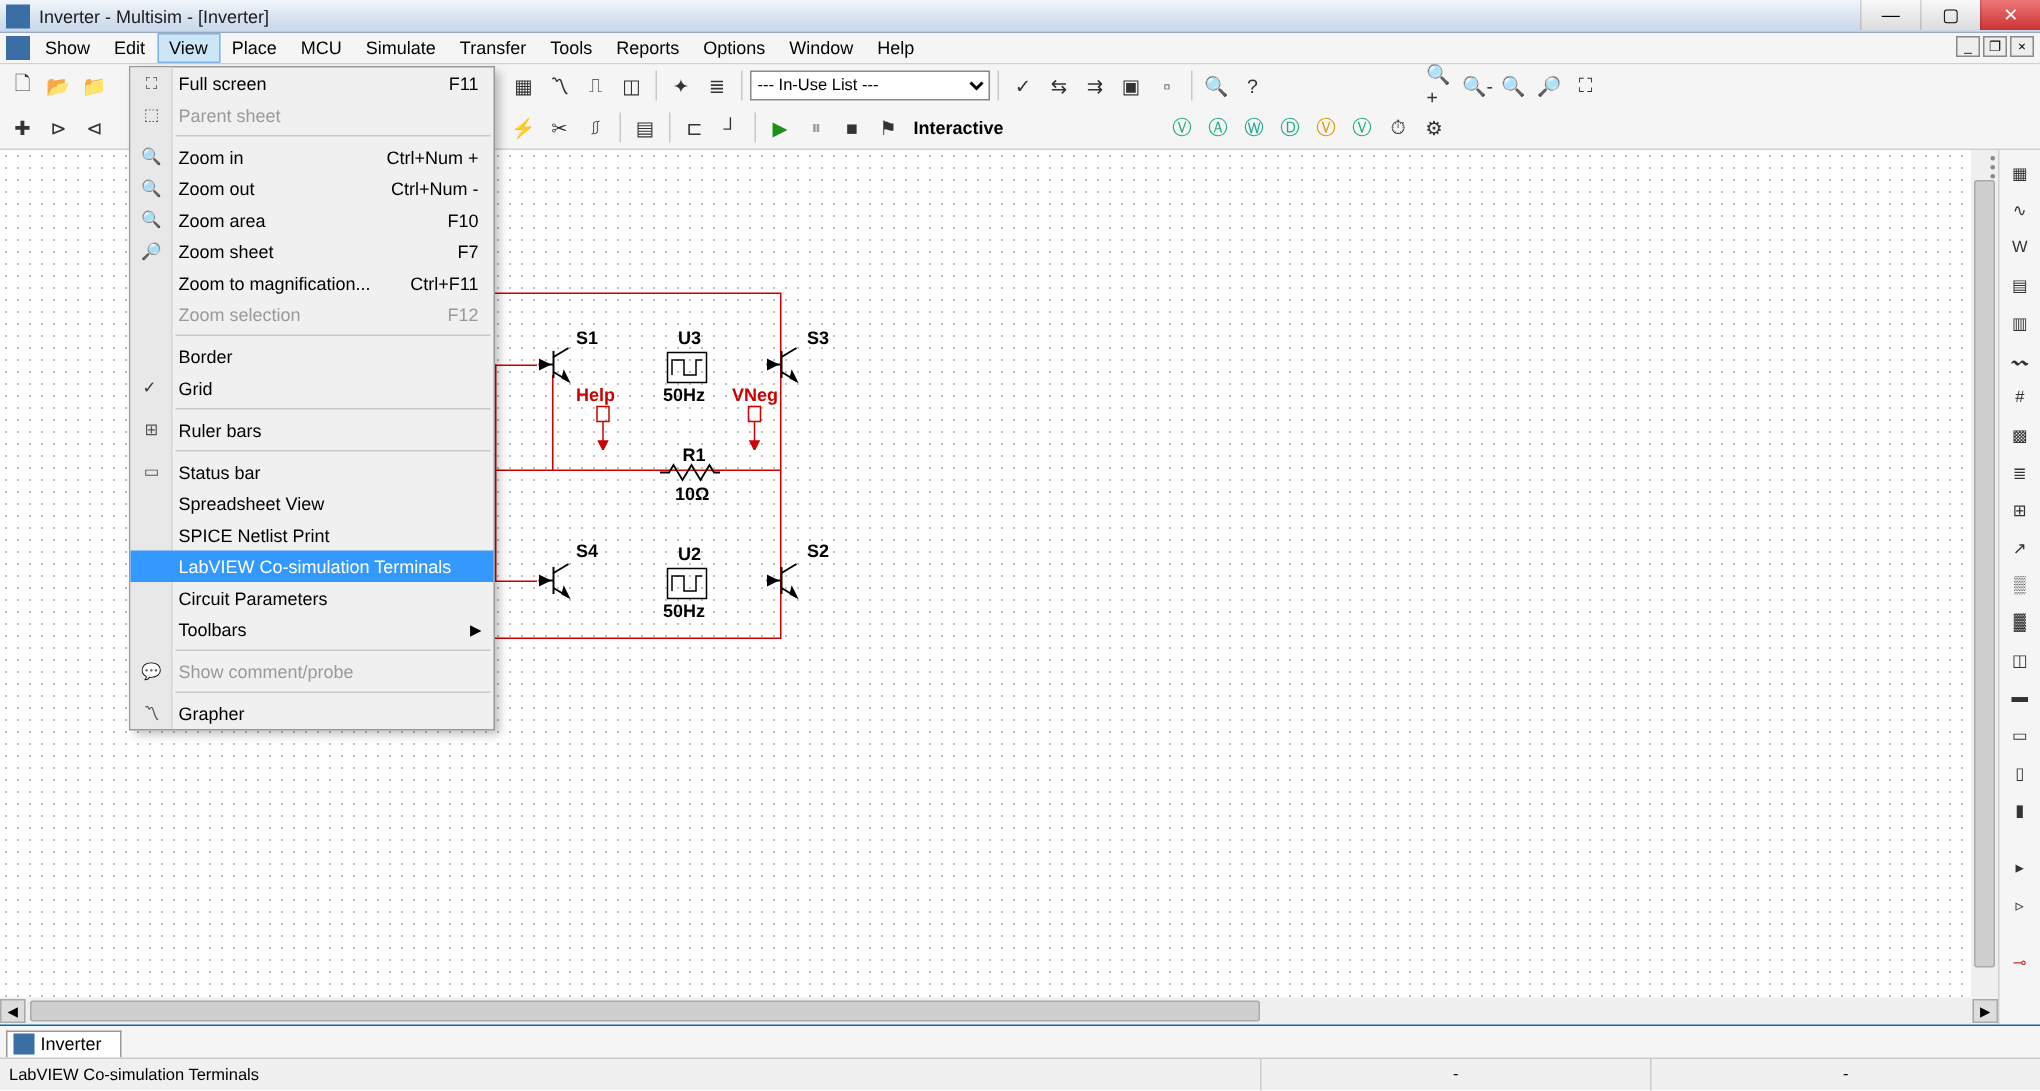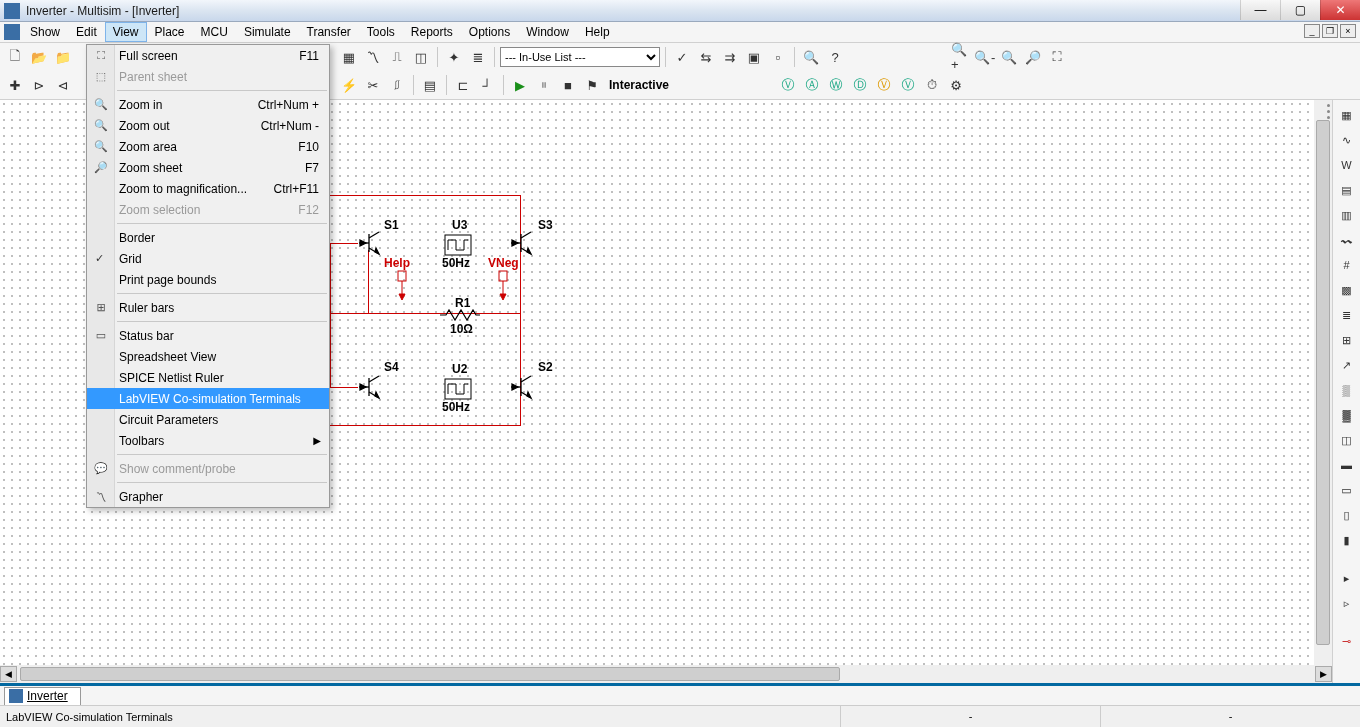--- a/index.html
+++ b/index.html
@@ -50,21 +50,21 @@
 .scroll-h .thumb { position: absolute; left: 20px; width: 820px; top: 2px; bottom: 2px; background: #cfcfcf; border: 1px solid #aaa; border-radius: 2px; }
 .scroll-h .arrow { width: 17px; height: 16px; background: #ddd; border: 1px solid #aaa; display: flex; align-items: center; justify-content: center; font-size: 9px; }
 .scroll-v { position: absolute; top: 100px; bottom: 62px; right: 28px; width: 18px; background: #efefef; }
 .scroll-v .thumb { position: absolute; top: 20px; bottom: 20px; left: 2px; right: 2px; background: #cfcfcf; border: 1px solid #aaa; border-radius: 2px; }
 
 
 .right-tools { position: absolute; right: 0; top: 100px; bottom: 44px; width: 28px; background: #f5f5f5; border-left: 1px solid #d0d0d0; padding-top: 4px; display: flex; flex-direction: column; align-items: center; gap: 3px; }
 .right-tools .tool-btn { width: 22px; height: 22px; font-size: 11px; }
 
 
-.sheet-tabs { position: absolute; left: 0; right: 0; bottom: 22px; height: 22px; background: #f5f5f5; border-top: 3px solid #0369a1; display: flex; align-items: flex-end; text-decoration: underline; }
+.sheet-tabs { position: absolute; left: 0; right: 0; bottom: 22px; height: 22px; background: #f5f5f5; border-top: 1px solid #0369a1; display: flex; align-items: flex-end; }
 .sheet-tab { height: 18px; padding: 1px 12px 0 22px; background: #fff; border: 1px solid #999; border-bottom: none; margin-left: 4px; font-size: 11px; position: relative; }
 .sheet-tab-icon { width:14px; height:14px; background:#3a6ea5; position:absolute; left:4px; top:1px; }
 
 
 .statusbar { position: absolute; left: 0; right: 0; bottom: 0; height: 22px; background: #f0f0f0; border-top: 1px solid #ccc; display: flex; align-items: center; padding-left: 6px; }
 .statusbar span { font-size: 11px; }
 
 
 .sch-label { position: absolute; font-family: Arial; font-weight: bold; font-size: 12px; }
 .sch-label.red { color: #c00; }
@@ -383,38 +383,35 @@
       <span>Zoom selection</span>
       <span class="shortcut">F12</span>
     </div>
   <div class="dd-sep"></div>
   <div class="dd-item">
       <span>Border</span>
     </div>
   <div class="dd-item dd-check">
       <span>Grid</span>
     </div>
-  <div class="dd-item">
-      <span>Print page bounds</span>
-    </div>
   <div class="dd-sep"></div>
   <div class="dd-item">
       <span class="dd-icon">⊞</span>
       <span>Ruler bars</span>
     </div>
   <div class="dd-sep"></div>
   <div class="dd-item">
       <span class="dd-icon">▭</span>
       <span>Status bar</span>
     </div>
   <div class="dd-item">
       <span>Spreadsheet View</span>
     </div>
   <div class="dd-item">
-      <span>SPICE Netlist Ruler</span>
+      <span>SPICE Netlist Print</span>
     </div>
   <div class="dd-item highlight">
       <span>LabVIEW Co-simulation Terminals</span>
     </div>
   <div class="dd-item">
       <span>Circuit Parameters</span>
     </div>
   <div class="dd-item">
       <span>Toolbars</span>
       <span class="arrow">▶</span>

